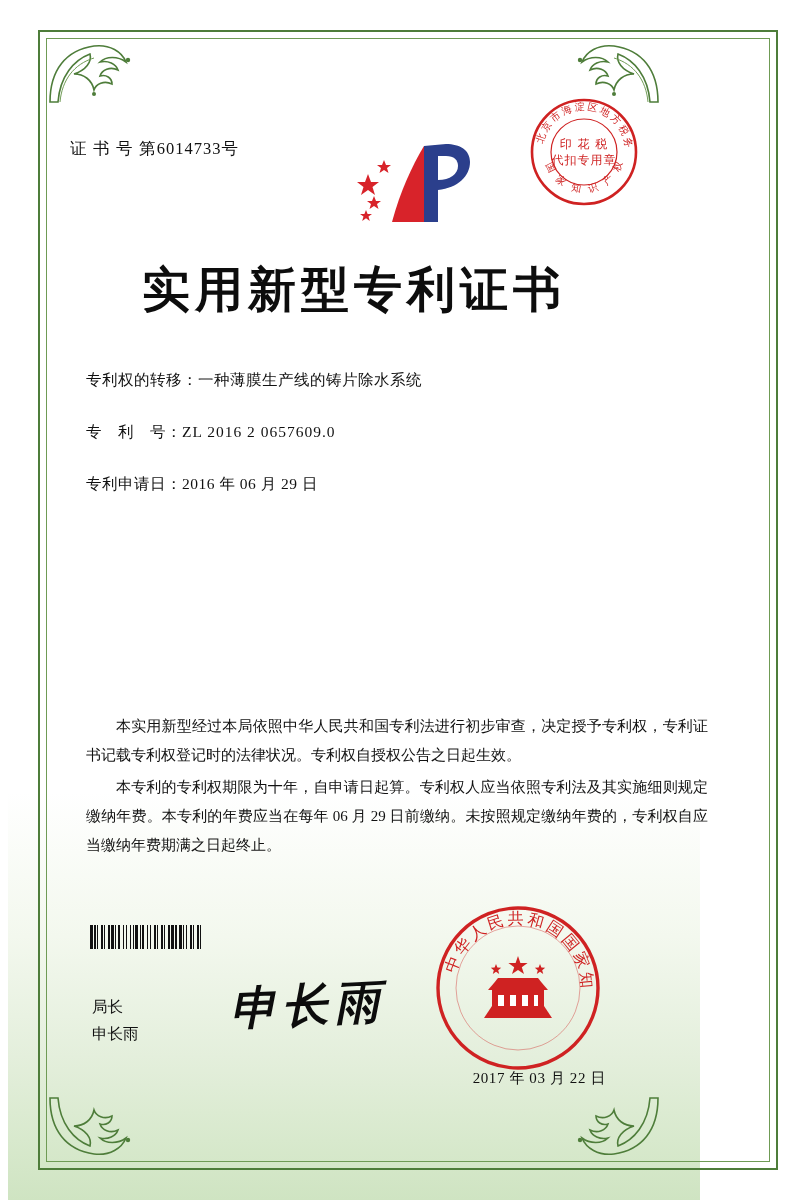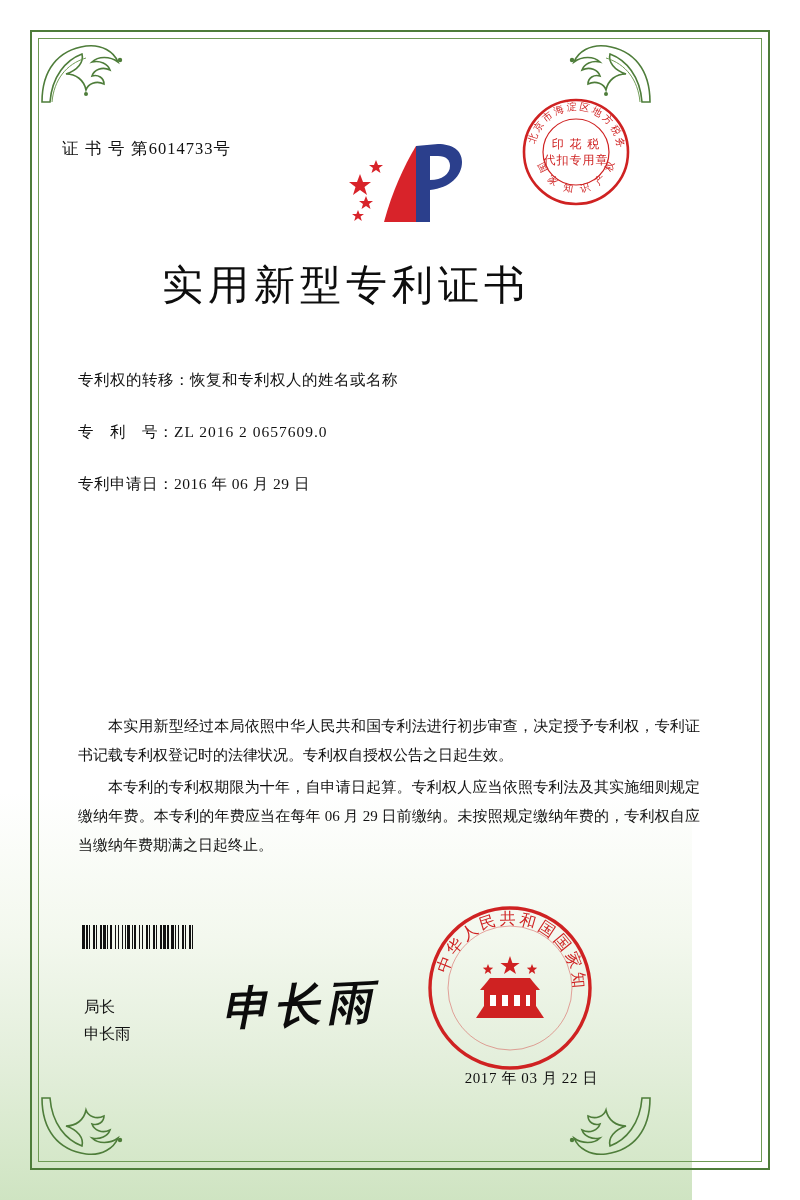--- a/index.html
+++ b/index.html
@@ -12,21 +12,21 @@
     height: 1200px;
     font-family: "Liberation Serif", serif;
     color: #1a1a1a;
     position: relative;
     overflow: hidden;
   }
 
   
   .cert-page {
     position: absolute;
-    left: 0; top: 0;
+    left: 8px; top: 0;
     width: 692px;
     height: 1200px;
     background:
       linear-gradient(to bottom,
         #ffffff 0%,
         #ffffff 66%,
         #f3f8ee 78%,
         #e4efdc 88%,
         #d8e9cd 95%,
         #cfe4c2 100%);
@@ -88,22 +88,22 @@
     height: 112px;
   }
 
   
   .cert-title {
     position: absolute;
     left: 0; right: 0;
     top: 258px;
     text-align: center;
     font-family: "DejaVu Serif", "Liberation Serif", serif;
-    font-weight: normal;
-    font-size: 41px;
+    font-weight: bold;
+    font-size: 48px;
     letter-spacing: 5px;
     color: #0d0d0d;
   }
 
   
   .fields {
     position: absolute;
     left: 78px;
     top: 370px;
     width: 620px;
@@ -287,21 +287,21 @@
       </text>
       <text x="56" y="52" text-anchor="middle" fill="#cf2222" font-family="DejaVu Serif, serif" font-size="12" letter-spacing="1">印 花 税</text>
       <text x="56" y="68" text-anchor="middle" fill="#cf2222" font-family="DejaVu Serif, serif" font-size="12" letter-spacing="1">代扣专用章</text>
     </svg>
   </div>
 
   <div class="cert-title">实用新型专利证书</div>
 
   <div class="fields">
     <div class="field-row">
-      <span class="field-label">专利权的转移：</span><span class="field-value">恢复和专利权人的姓名或名称</span>
+      <span class="field-label">专利权的转移：</span><span class="field-value">一种薄膜生产线的铸片除水系统</span>
     </div>
     <div class="field-row">
       <span class="field-label">专　利　号：</span><span class="field-value mono-val">ZL 2016 2 0657609.0</span>
     </div>
     <div class="field-row">
       <span class="field-label">专利申请日：</span><span class="field-value">2016 年 06 月 29 日</span>
     </div>
   </div>
 
   <div class="body-text">

